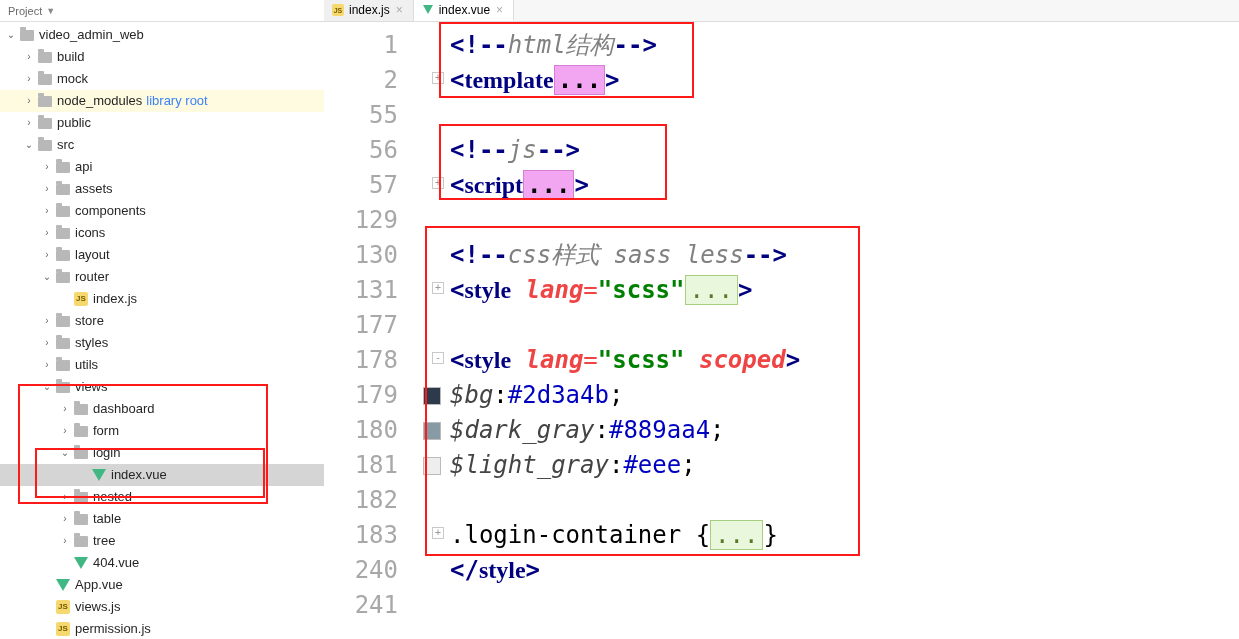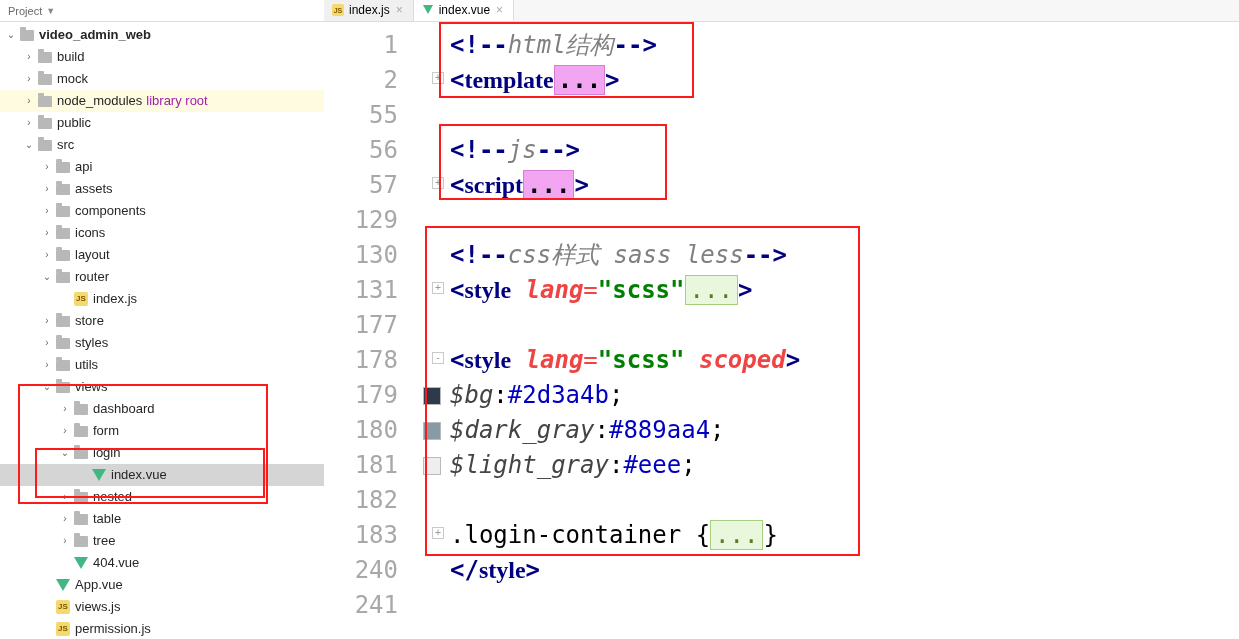--- a/index.html
+++ b/index.html
@@ -94,22 +94,22 @@
     font-weight:bold;
   }
   .vuefile {
     width:0;height:0;
     border-left:7px solid transparent;
     border-right:7px solid transparent;
     border-top:12px solid #41b883;
     position:relative;
   }
   .tree-label { color:#262626; }
-  .tree-label.bold { font-weight:bold; }
-  .lib-hint { color:#a21caf; margin-left:4px; }
+  .tree-label.bold { font-weight:normal; }
+  .lib-hint { color:#3b82f6; margin-left:4px; }
 
   .hl-red {
     position:absolute;
     border:2px solid #ff1a1a;
     pointer-events:none;
     z-index:5;
   }
   .hl-views { left:18px; top:384px; width:250px; height:120px; }
   .hl-login { left:35px; top:448px; width:230px; height:50px; }
 

